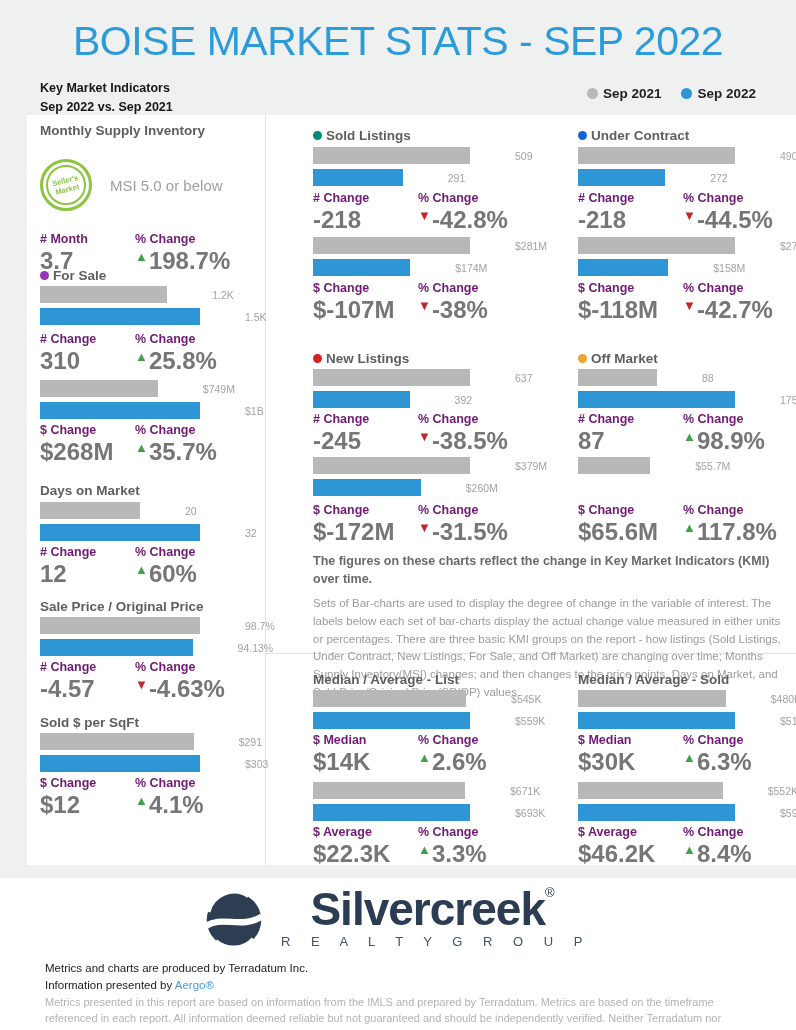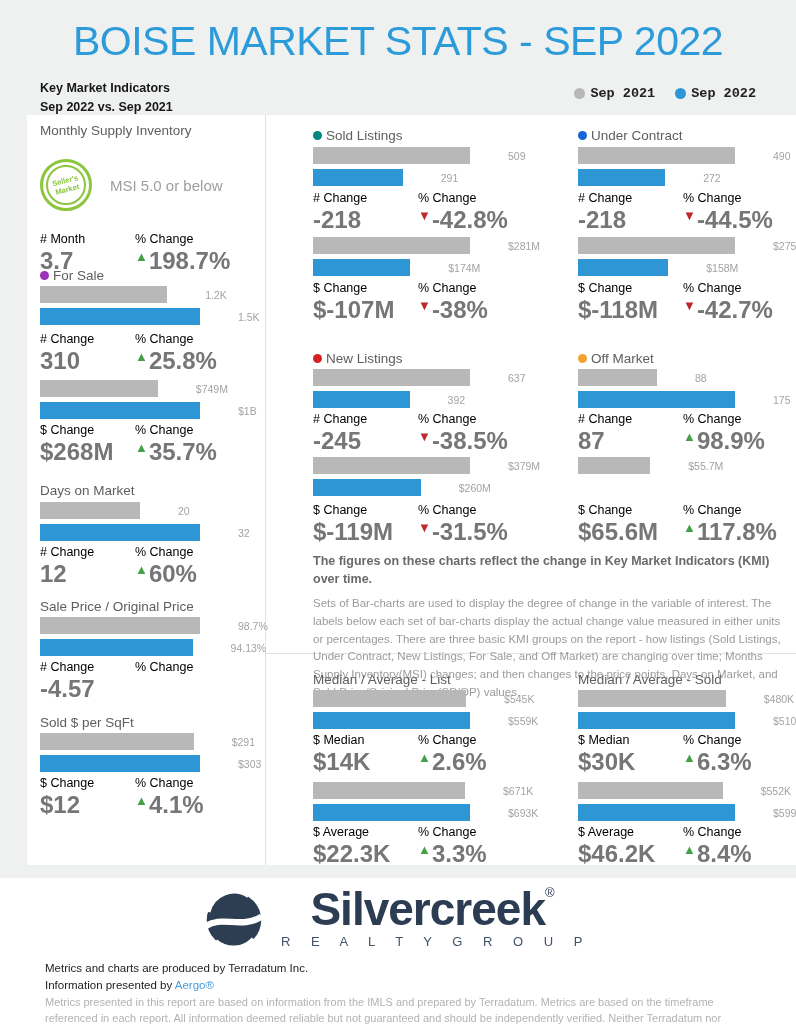--- a/index.html
+++ b/index.html
@@ -9,42 +9,42 @@
     font-family:"Liberation Sans","DejaVu Sans",sans-serif;
     -webkit-font-smoothing:antialiased;
   }
   
   .page-title{
     position:absolute;top:18px;left:0;width:100%;text-align:center;
     font-size:41px;font-weight:400;letter-spacing:-0.5px;color:#2b9cd9;
   }
   .kicker{position:absolute;left:40px;top:79px;font-size:12.5px;font-weight:700;color:#161616;line-height:1.5;}
   .legend{position:absolute;right:40px;top:86px;display:flex;gap:20px;align-items:center;}
-  .legend-item{display:flex;align-items:center;gap:5px;font-family:Liberation Mono, monospace;}
+  .legend-item{display:flex;align-items:center;gap:5px;}
   .legend-dot{width:11px;height:11px;border-radius:50%;display:inline-block;}
   .legend-label{font-size:13.5px;font-weight:700;color:#222;}
   
   .content{position:absolute;left:27px;right:0;top:115px;height:750px;background:#ffffff;}
   .vdivider{position:absolute;left:238px;top:0;width:1px;height:750px;background:#e2e2e2;}
   .hdivider{position:absolute;left:238px;top:538px;width:531px;height:1px;background:#e2e2e2;}
   .sec{position:absolute;}
-  .sec-title{font-size:13.5px;font-weight:400;color:#5e5e5e;display:flex;align-items:center;}
+  .sec-title{font-size:13.5px;font-weight:700;color:#5e5e5e;display:flex;align-items:center;}
   .dot{width:9px;height:9px;border-radius:50%;display:inline-block;margin-right:4px;flex:0 0 auto;}
   
   .bars{--bw:157px;}
   .bw-left{--bw:160px;}
   .bar-row{display:flex;align-items:center;margin-bottom:5px;height:17px;}
   .bar{height:17px;flex:0 0 auto;}
   .bar-prev{background:#b8b8b8;}
   .bar-curr{background:#2e96d4;}
-  .bar-label{font-size:10.5px;color:#a3a3a3;margin-left:5px;white-space:nowrap;padding-left:33px;}
+  .bar-label{font-size:10.5px;color:#a3a3a3;margin-left:12px;white-space:nowrap;padding-left:33px;}
   
   .stats{display:grid;grid-template-columns:95px 1fr;width:215px;}
   .cols-mid{grid-template-columns:105px 1fr;width:235px;}
-  .stat-label{font-size:12.5px;font-weight:400;color:#000000;}
+  .stat-label{font-size:12.5px;font-weight:700;color:#701a75;}
   .stat-value{font-size:24px;font-weight:700;color:#767676;margin-top:1px;white-space:nowrap;}
   .arrow{font-size:13px;display:inline-block;vertical-align:top;margin-top:2px;margin-right:1px;}
   .arrow.up{color:#43a047;}
   .arrow.down{color:#c0272d;}
   
   .badge-row{display:flex;align-items:center;gap:18px;}
   .badge{width:52px;height:52px;border:3px solid #8cc63e;border-radius:50%;display:flex;align-items:center;justify-content:center;box-sizing:border-box;}
   .badge-inner{width:40px;height:40px;border:2px solid #8cc63e;border-radius:50%;display:flex;align-items:center;justify-content:center;box-sizing:border-box;}
   .badge-text{transform:rotate(-14deg);font-size:7.5px;line-height:1.2;font-weight:700;color:#8cc63e;text-align:center;}
   .badge-note{font-size:15px;color:#9e9e9e;}
@@ -191,20 +191,21 @@
         <span class="bar-label">94.13%</span>
       </div>
     </div>
   <div class="sec stats" style="left:13px;top:545px">
       <div>
         <div class="stat-label"># Change</div>
         <div class="stat-value">-4.57</div>
       </div>
       <div>
         <div class="stat-label">% Change</div>
+        <div class="stat-value"><span class="arrow down">▼</span>-4.63%</div>
       </div>
     </div>
 
   <div class="sec sec-title" style="left:13px;top:600px">Sold $ per SqFt</div>
   <div class="sec bars bw-left" style="left:13px;top:618px">
       <div class="bar-row">
         <div class="bar bar-prev" style="width: 153.663px;"></div>
         <span class="bar-label">$291</span>
       </div>
       <div class="bar-row">
@@ -298,21 +299,21 @@
         <span class="bar-label">$379M</span>
       </div>
       <div class="bar-row">
         <div class="bar bar-curr" style="width: 107.704px;"></div>
         <span class="bar-label">$260M</span>
       </div>
     </div>
   <div class="sec stats cols-mid" style="left:286px;top:388px">
       <div>
         <div class="stat-label">$ Change</div>
-        <div class="stat-value">$-119M</div>
+        <div class="stat-value">$-172M</div>
       </div>
       <div>
         <div class="stat-label">% Change</div>
         <div class="stat-value"><span class="arrow down">▼</span>-31.5%</div>
       </div>
     </div>
 
   <div class="sec note" style="left:286px;top:438px">
     <div class="note-heading">The figures on these charts reflect the change in Key Market Indicators (KMI) over time.</div>
     <div class="note-body">Sets of Bar-charts are used to display the degree of change in the variable of interest. The labels below each set of bar-charts display the actual change value measured in either units or percentages. There are three basic KMI groups on the report - how listings (Sold Listings, Under Contract, New Listings, For Sale, and Off Market) are changing over time; Months Supply Inventory(MSI) changes; and then changes to the price points, Days on Market, and Sold Price/Original Price(SP/OP) values.</div>

